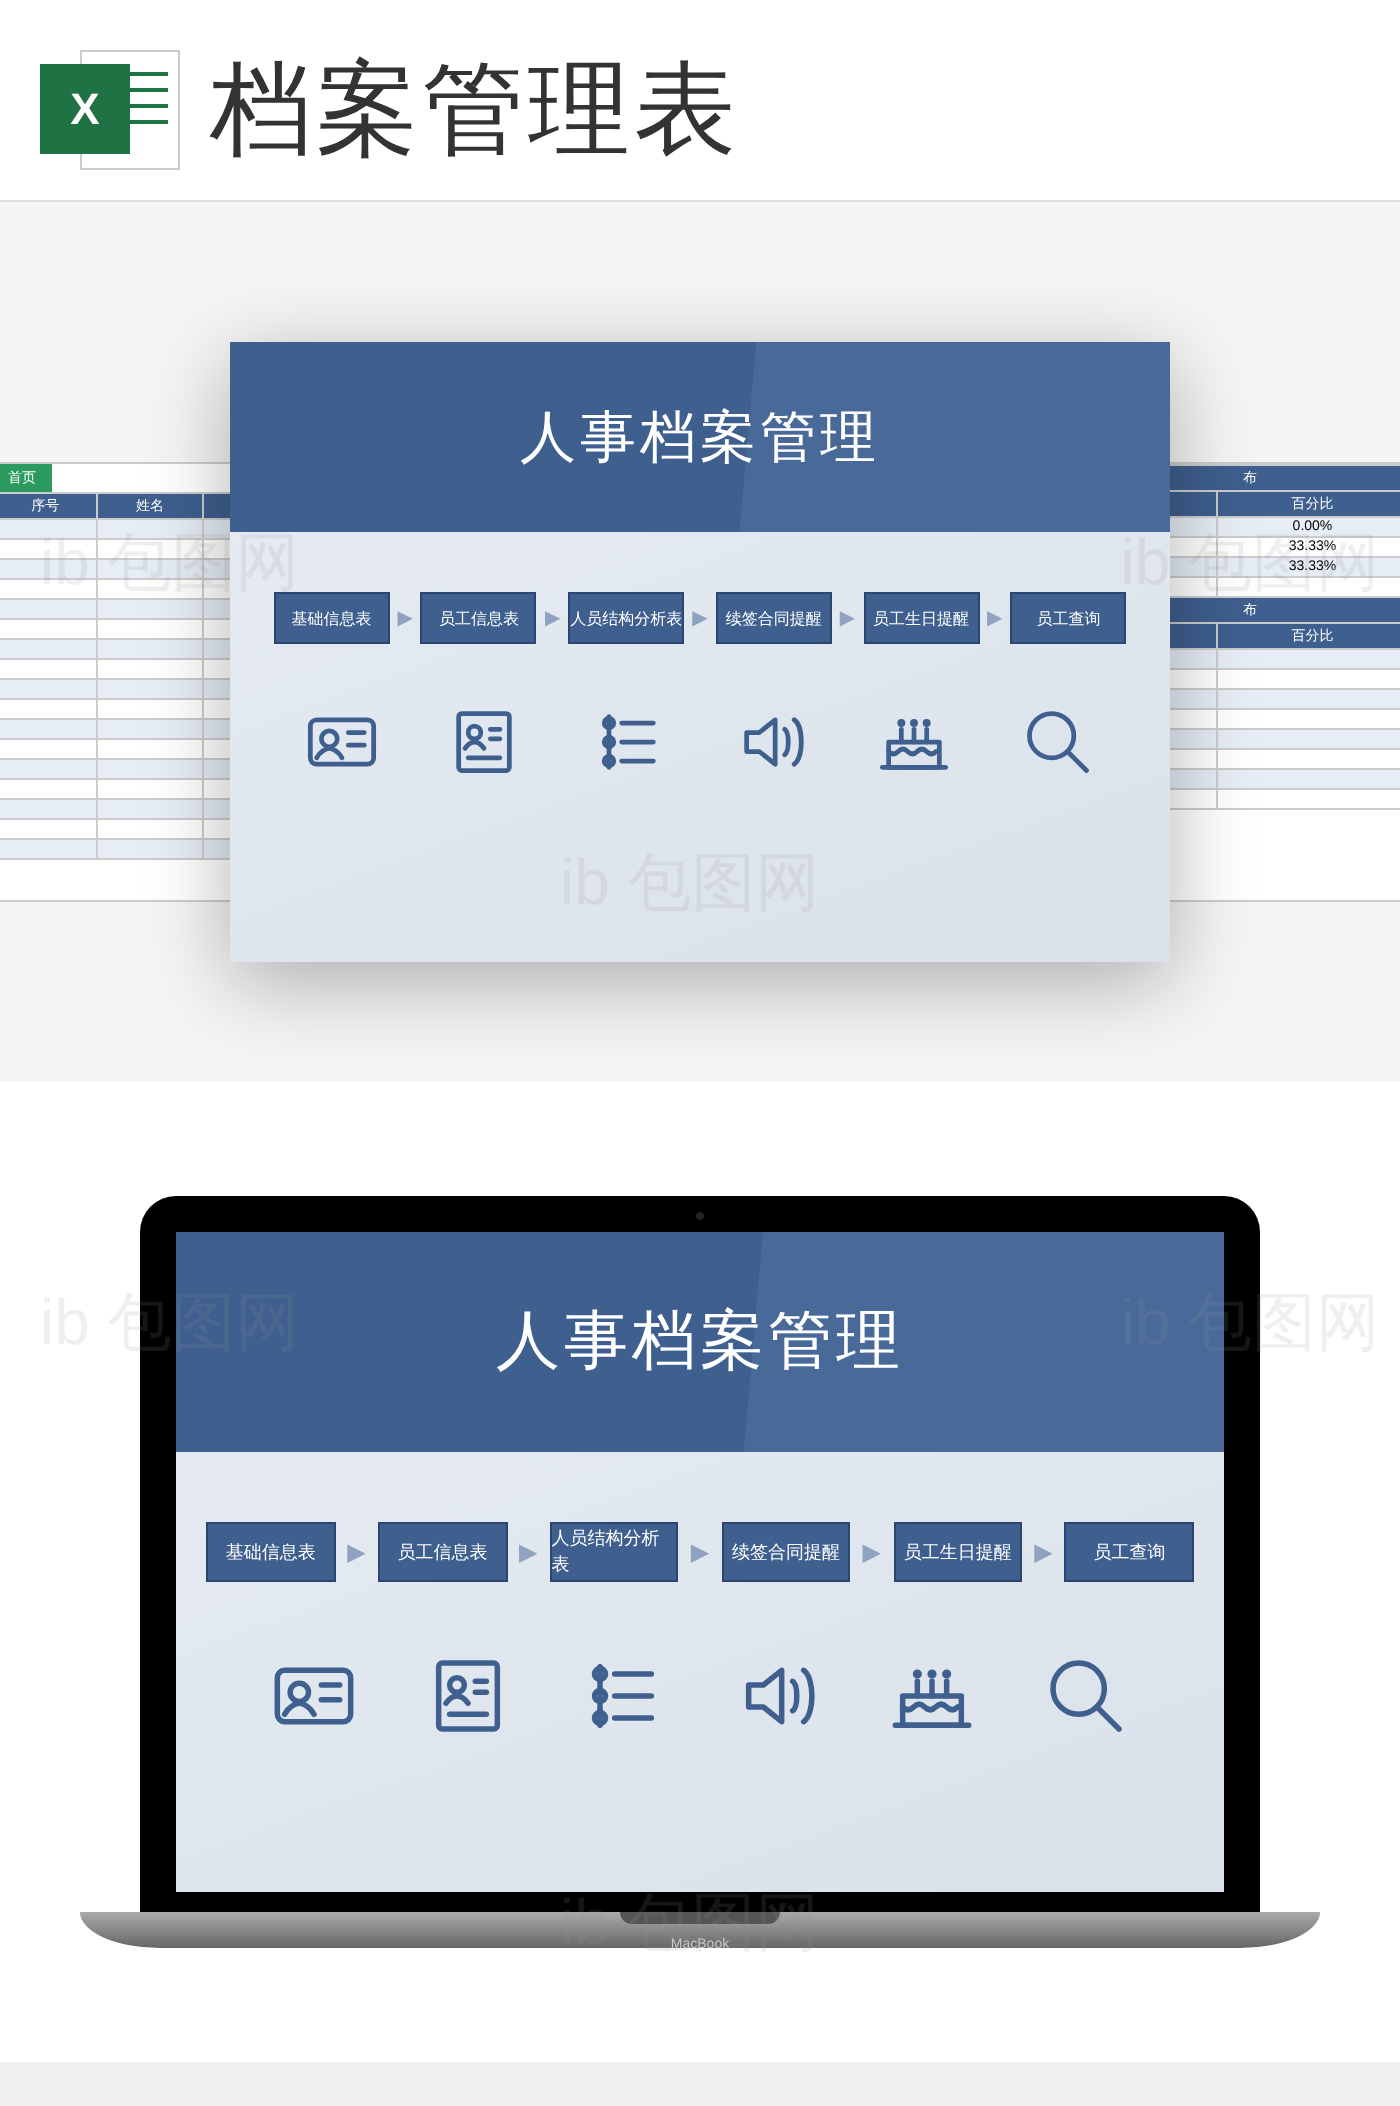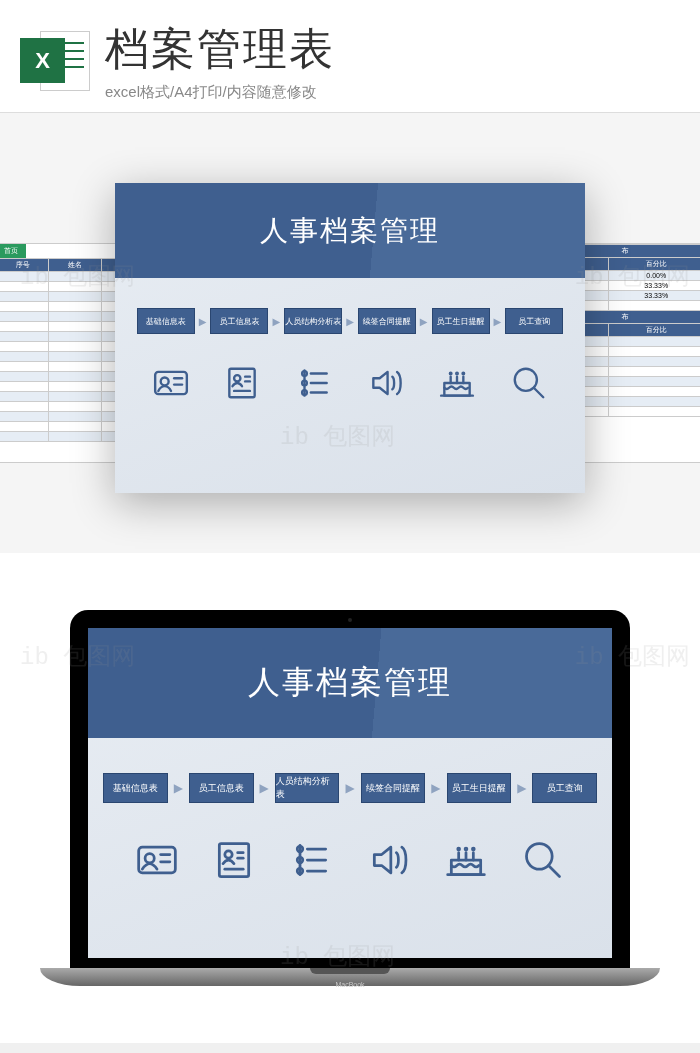--- a/index.html
+++ b/index.html
@@ -7,24 +7,23 @@
     width: 700px;
     height: 1053px;
     background: #f0f0f0;
     font-family: "Microsoft YaHei", sans-serif;
     position: relative;
     overflow: hidden;
   }
   .watermark {
     position: absolute;
     color: rgba(150,150,150,0.15);
-    font-size: 24px;
+    font-size: 32px;
     pointer-events: none;
     z-index: 100;
-    font-family: Liberation Mono, monospace;
   }
   
   .header {
     display: flex;
     align-items: center;
     padding: 20px 20px 10px 20px;
     background: #fff;
     border-bottom: 1px solid #ddd;
   }
   .excel-logo {
@@ -42,21 +41,21 @@
   .excel-logo .back::before { content:""; position:absolute; top:10px; left:5px; right:5px; height:2px; background:#1f7244; box-shadow: 0 8px 0 #1f7244, 0 16px 0 #1f7244, 0 24px 0 #1f7244; }
   .excel-logo .front {
     position: absolute; left: 0; top: 12px;
     width: 45px; height: 45px;
     background: #1f7244;
     display:flex; align-items:center; justify-content:center;
   }
   .excel-logo .front span { color:#fff; font-weight:bold; font-size:22px; }
   .title-block { flex: 1; }
   .main-title {
-    font-size: 44px;
+    font-size: 51px;
     font-weight: 300;
     color: #333;
     letter-spacing: 2px;
   }
   .subtitle {
     font-size: 15px;
     color: #888;
     margin-top: 4px;
   }
   
@@ -218,21 +217,20 @@
 
 <div class="header">
   <div class="excel-logo">
     <div class="back"></div>
     <div class="front">
         <span>X</span>
       </div>
   </div>
   <div class="title-block">
     <div class="main-title">档案管理表</div>
-    <div class="subtitle">excel格式/A4打印/内容随意修改</div>
   </div>
 </div>
 
 <div class="preview-area">
 
   <div class="sheet sheet-left">
     <span class="tab">首页</span>
     <table>
       <tbody>
           <tr>

